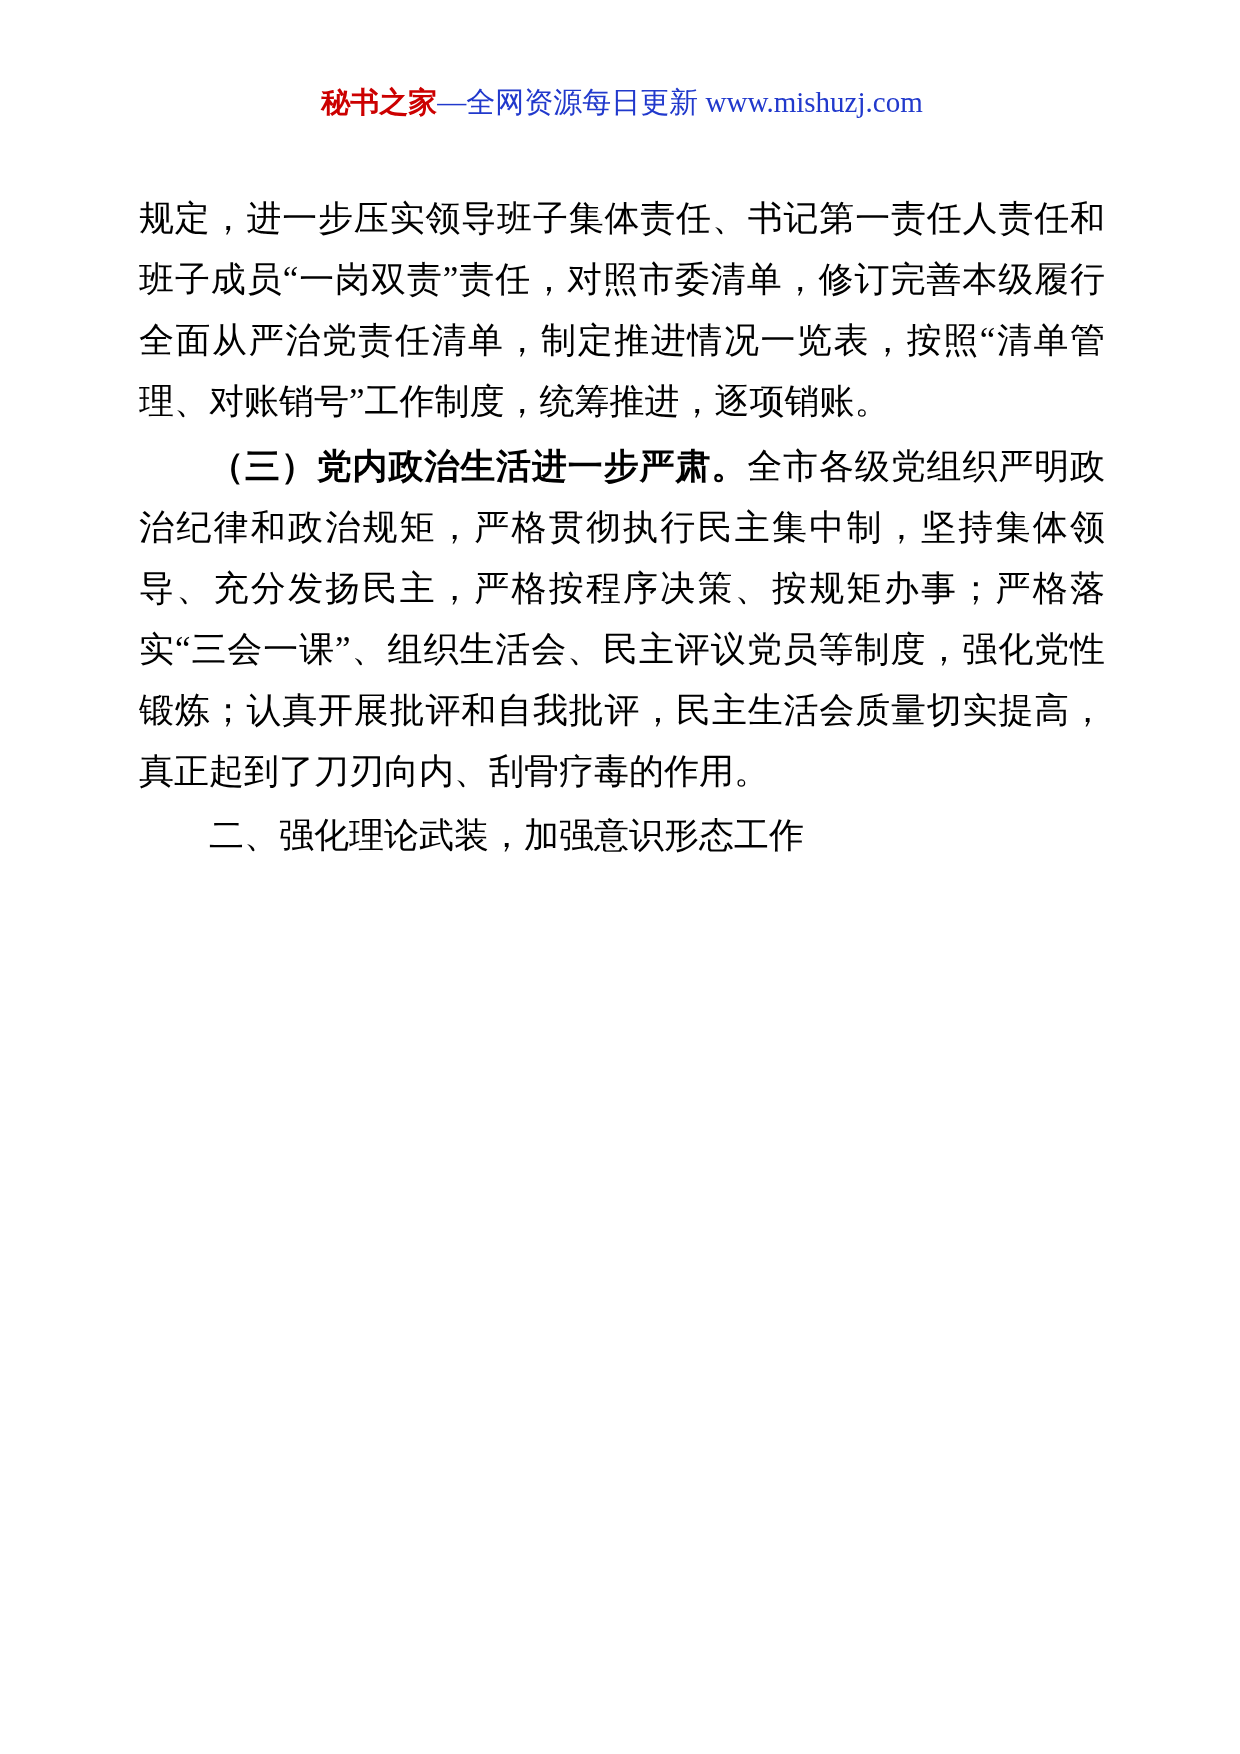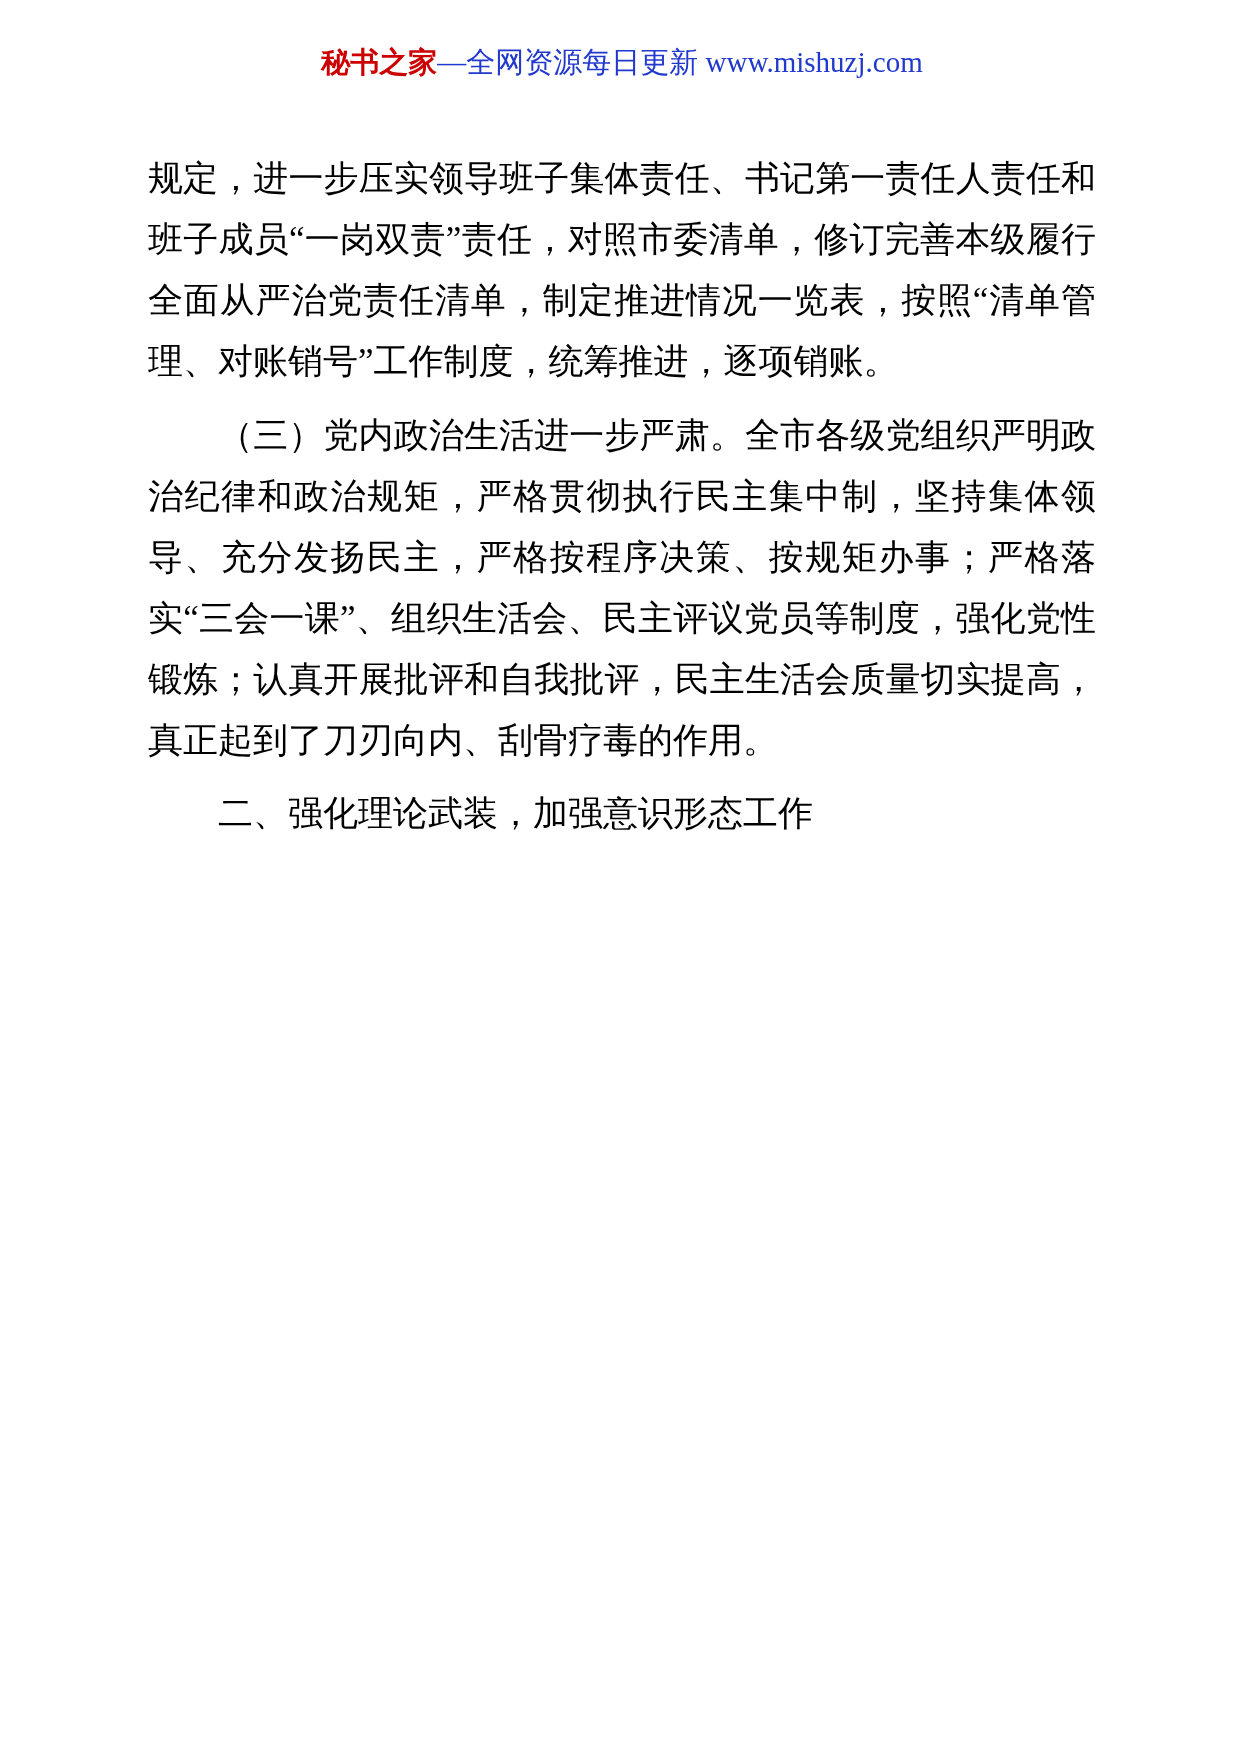--- a/index.html
+++ b/index.html
@@ -6,21 +6,21 @@
     margin: 0;
     padding: 0;
     background: #ffffff;
   }
   .page {
     position: relative;
     width: 1240px;
     height: 1245px;
     box-sizing: border-box;
     background: #ffffff;
-    padding: 42px 132px 0 136px;
+    padding: 82px 132px 0 136px;
     font-family: "Liberation Serif", "DejaVu Serif", serif;
     color: #000000;
     overflow: hidden;
     border-radius: 17px;
   }
   .header {
     text-align: center;
     font-size: 29px;
     line-height: 40px;
     margin-bottom: 66px;
@@ -38,28 +38,28 @@
     color: #2139cc;
     cursor: pointer;
   }
   .body-text {
     font-size: 35px;
     line-height: 61px;
     text-align: justify;
     text-justify: inter-ideograph;
   }
   .body-text p {
-    margin: 12px;
+    margin: 3px;
     padding: 0;
   }
   .body-text p.indent {
     text-indent: 2em;
   }
   .lead {
-    font-weight: normal;
+    font-weight: bold;
     font-family: "Liberation Sans", "DejaVu Sans", sans-serif;
   }
 </style>
 </head>
 <body>
 
 <div class="page">
 
   <div class="header">
     <span class="site-name">秘书之家</span><span class="header-tagline">—全网资源每日更新 </span><span class="header-url">www.mishuzj.com</span>

